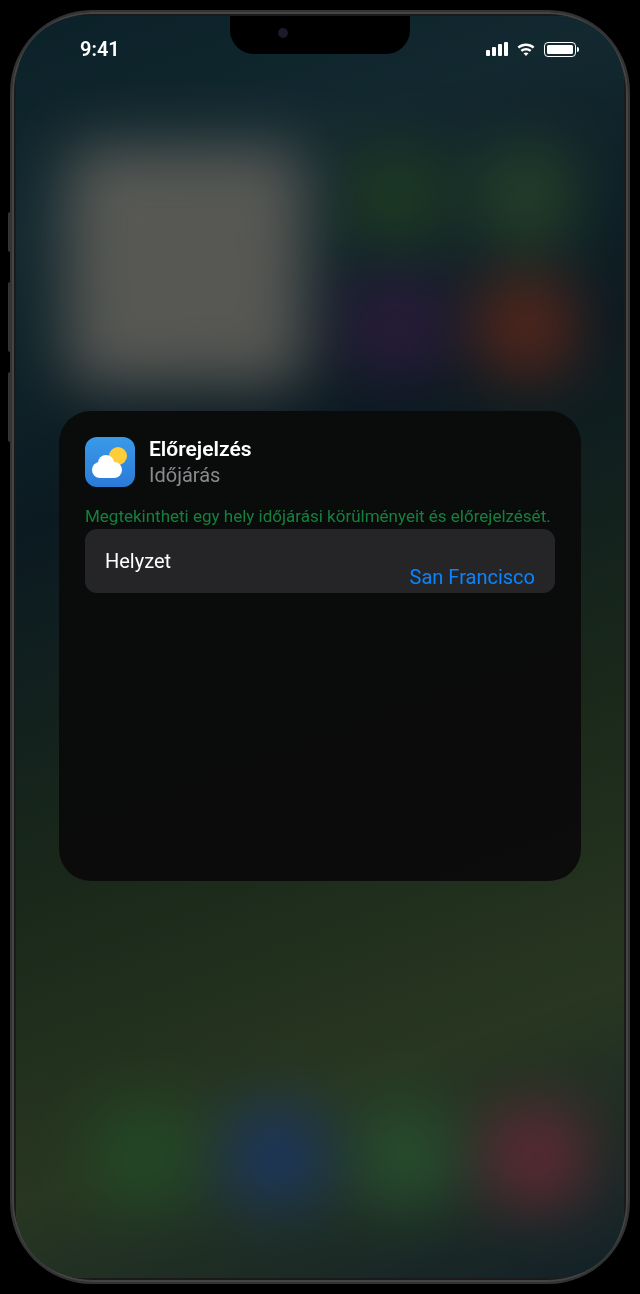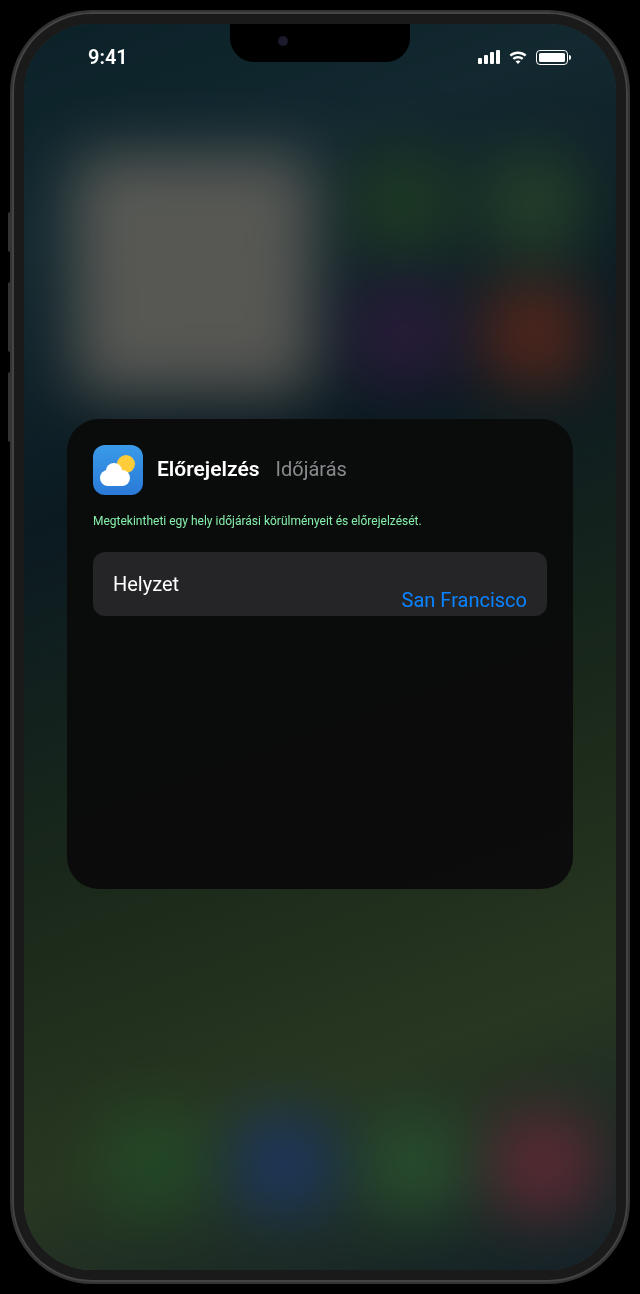--- a/index.html
+++ b/index.html
@@ -14,21 +14,21 @@
       background: #000;
       display: flex;
       align-items: center;
       justify-content: center;
     }
     .phone-frame {
       width: 616px;
       height: 1270px;
       background: #1a1a1a;
       border-radius: 80px;
-      padding: 12px;
+      padding: 4px;
       position: relative;
       box-shadow: 0 0 0 2px #333, inset 0 0 0 2px #444;
     }
     .phone-buttons-left {
       position: absolute;
       left: -4px;
       top: 200px;
     }
     .side-btn {
       width: 4px;
@@ -205,39 +205,37 @@
       position:absolute;
       top:-7px;
       left:6px;
       width:16px;
       height:16px;
       background:#fff;
       border-radius:50%;
     }
     .popup-titles {
       display: flex;
-      flex-direction: row;
-      gap: 16px;
+      flex-direction: column;
     }
     .popup-title {
       color: #fff;
       font-size: 21px;
       font-weight: 600;
       line-height: 1.2;
     }
     .popup-subtitle {
       color: #8a8a8e;
       font-size: 20px;
       line-height: 1.2;
     }
     .popup-desc {
-      color: #86efac;
-      font-size: 12px;
+      color: #15803d;
+      font-size: 17px;
       line-height: 1.4;
-      margin-bottom: 22px;
     }
     .popup-row {
       background: rgba(60,60,65,0.55);
       border-radius: 12px;
       height: 64px;
       display: flex;
       align-items: center;
       justify-content: space-between;
       padding: 0 20px;
     }

